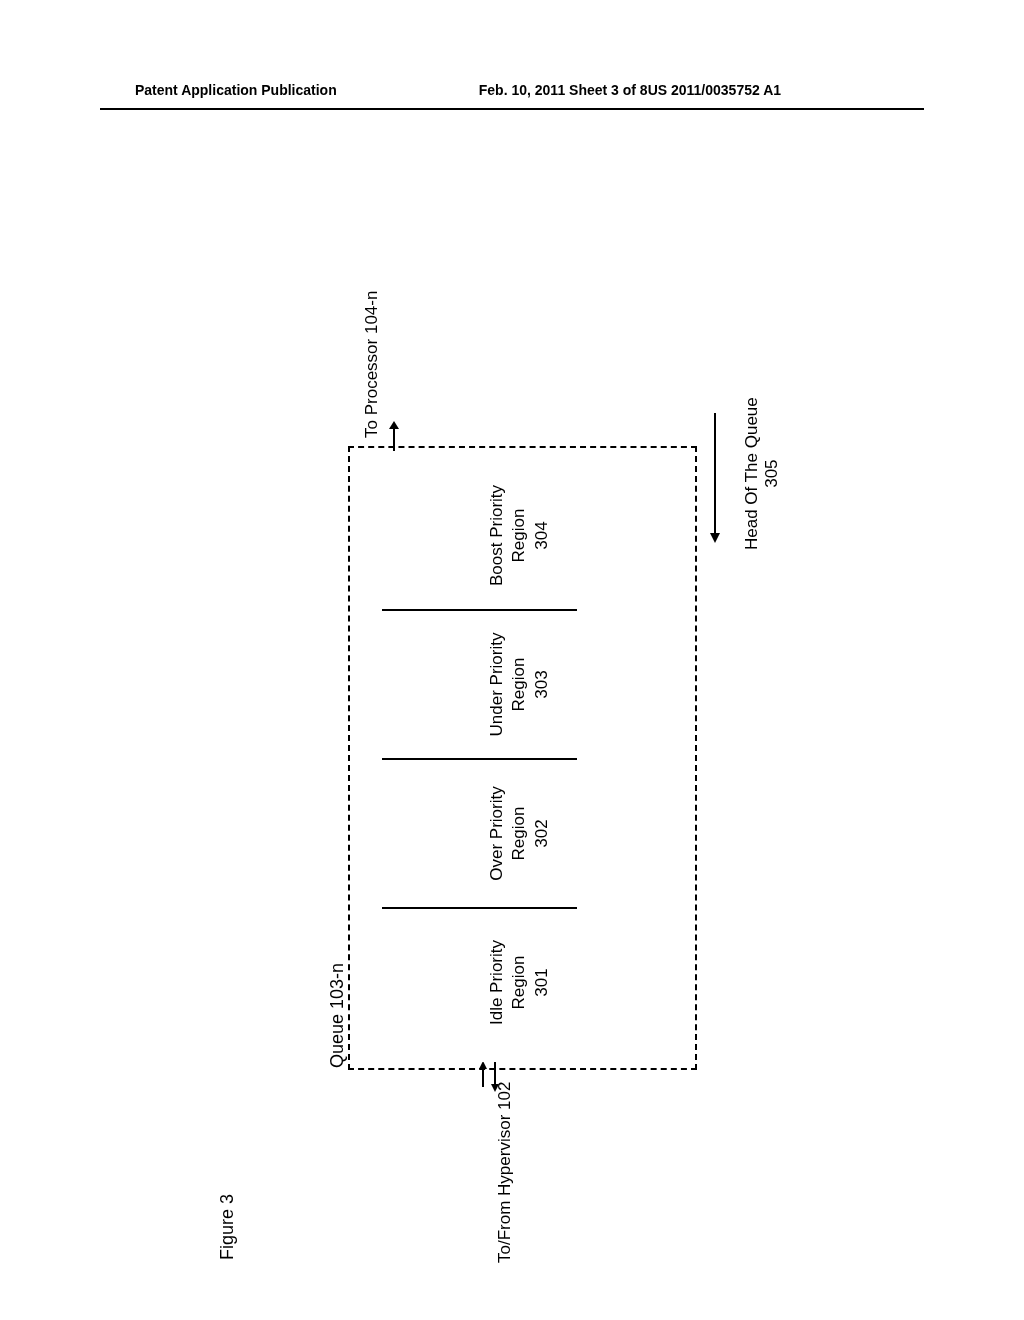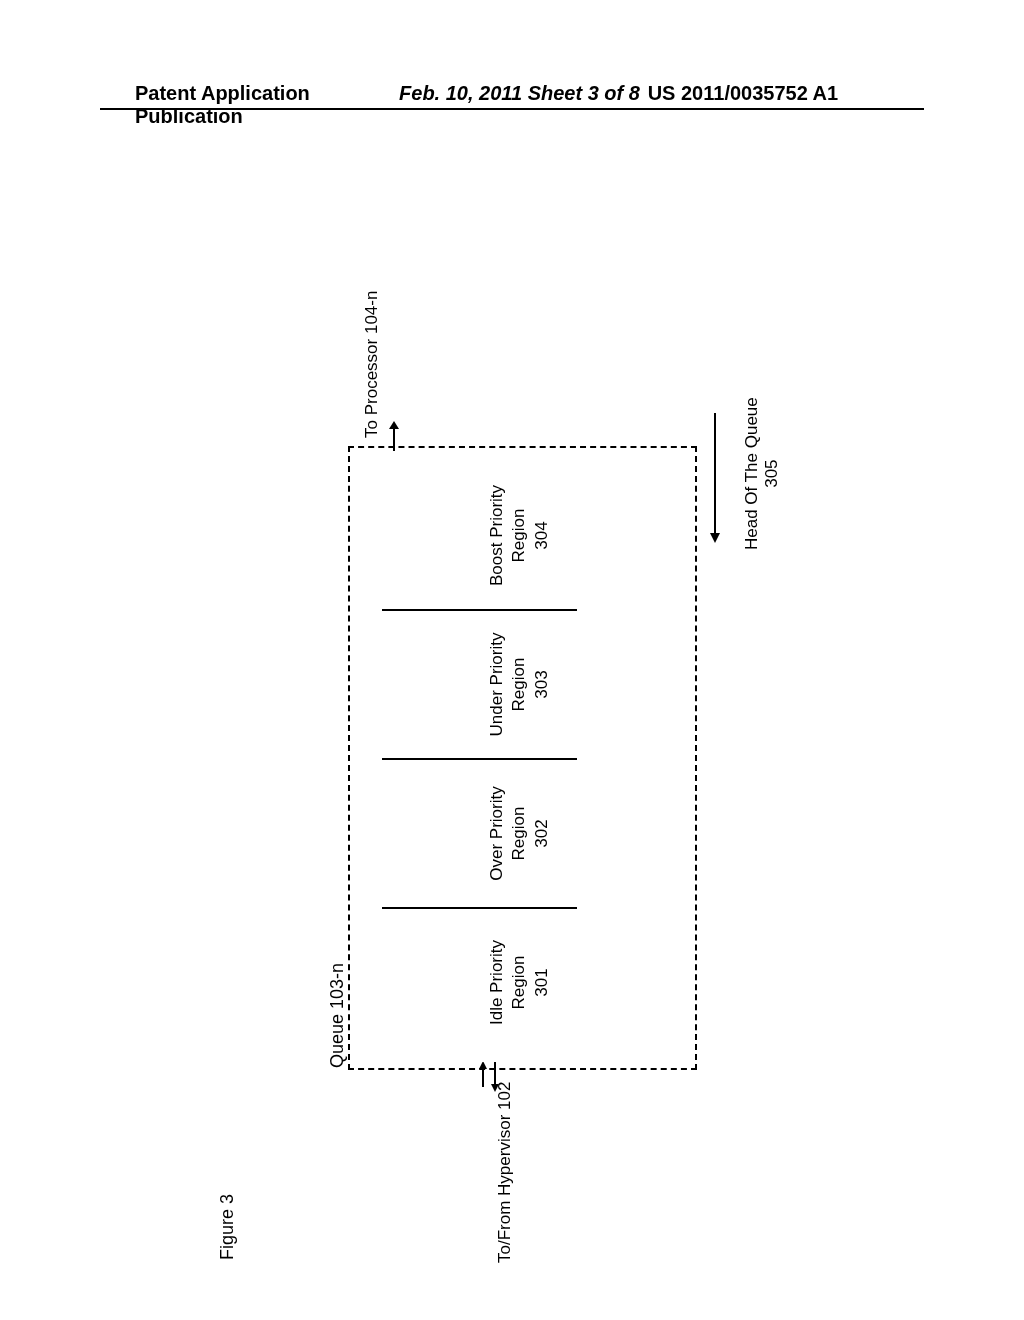--- a/index.html
+++ b/index.html
@@ -12,30 +12,29 @@
       position: relative;
     }
     .header {
       position: absolute;
       top: 82px;
       left: 0;
       right: 0;
       display: flex;
       justify-content: space-between;
       padding: 0 120px 0 135px;
-      font-size: 20px;
+      font-size: 14px;
       font-weight: bold;
     }
     .header-left {
       flex: 1;
     }
     .header-center {
       flex: 1;
-      text-align: center;
-      font-style: italic;
+      text-align: right;
     }
     .header-right {
       flex: 1;
       text-align: left;
     }
     .header-line {
       position: absolute;
       top: 108px;
       left: 100px;
       right: 100px;

